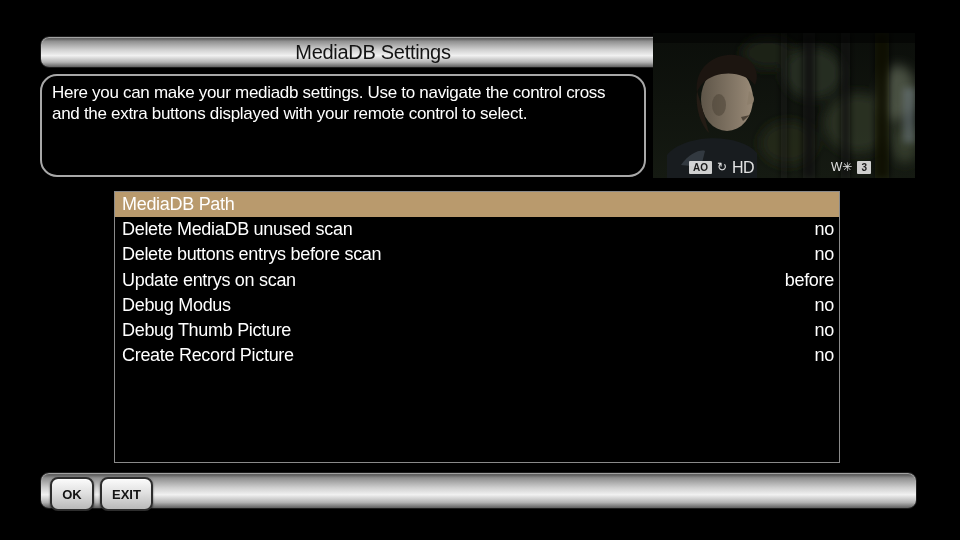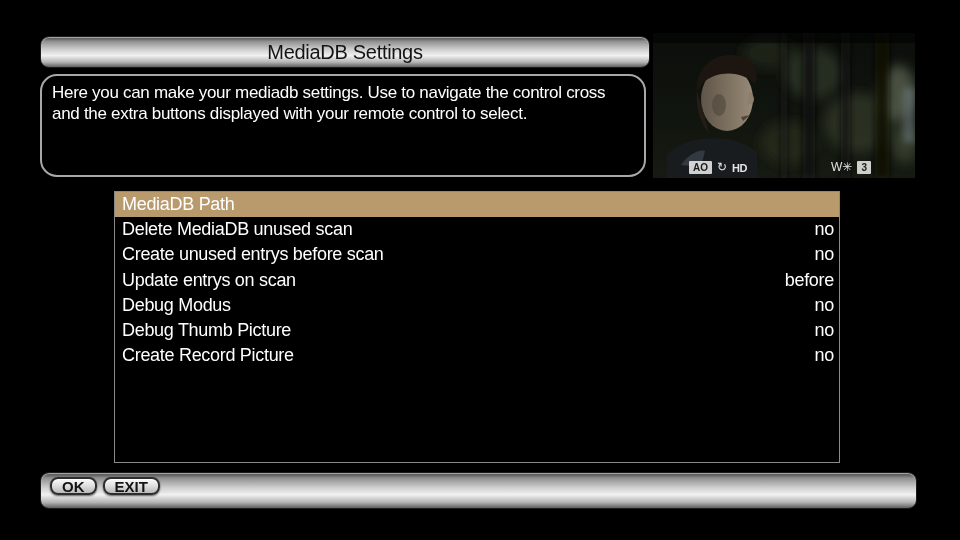--- a/index.html
+++ b/index.html
@@ -10,21 +10,21 @@
   }
   
   .metal{
     background:linear-gradient(180deg,#3f3f3f 0%,#8f8f8f 14%,#cfcfcf 42%,#f1f1f1 62%,#b3b3b3 84%,#5f5f5f 100%);
     border:1px solid #1c1c1c;
     border-radius:9px;
     box-shadow:inset 0 1px 1px rgba(255,255,255,.55), 0 3px 5px rgba(0,0,0,.9);
   }
   .title-bar{
     position:absolute;left:40px;top:36px;width:608px;height:30px;
-    display:flex;align-items:center;justify-content:center;
+    display:flex;align-items:center;justify-content:center;padding-left:28px;
   }
   .title-bar .title{
     color:#141414;font-size:20px;letter-spacing:-0.3px;
   }
   
   .desc{
     position:absolute;left:40px;top:74px;width:606px;height:103px;
     box-sizing:border-box;
     background:#000;border:2px solid #a8a8a8;border-radius:17px;
     color:#fff;font-size:17px;line-height:1.24;letter-spacing:-0.3px;
@@ -42,45 +42,45 @@
     color:rgba(255,255,255,.88);font-size:11px;
   }
   .badges-left{left:36px;}
   .badges-right{left:178px;}
   .badge-box{
     background:rgba(240,240,240,.85);color:#1a1a1a;
     font-weight:bold;font-size:10px;line-height:13px;
     padding:0 4px;border-radius:1px;
   }
   .glyph{font-size:12px;line-height:13px;}
-  .hd{font-weight:bold;font-size:11px;letter-spacing:-0.5px;}
+  .hd{font-weight:normal;font-size:16px;letter-spacing:-0.5px;}
   
   .list{
     position:absolute;left:114px;top:191px;width:726px;height:272px;
     box-sizing:border-box;background:#000;border:1px solid #8a8a8a;
   }
   .row{
     height:25.2px;display:flex;align-items:center;justify-content:space-between;
     padding:0 5px 0 7px;color:#fff;font-size:18px;letter-spacing:-0.3px;
     white-space:nowrap;
   }
   .row.selected{background:#b99a6d;}
   .row .val{text-align:right;}
   
   .footer-bar{
     position:absolute;left:40px;top:472px;width:875px;height:35px;
   }
   .footer-buttons{
     position:absolute;left:9px;top:4px;display:flex;gap:6px;align-items:center;
   }
   .btn{
-    box-sizing:border-box;height:18px;min-width:44px;padding:0 10px;
+    box-sizing:border-box;height:34px;min-width:44px;padding:0 10px;
     border:2px solid #2d2d2d;border-radius:8px;
     background:linear-gradient(180deg,#fbfbfb 0%,#dedede 50%,#b9b9b9 100%);
-    color:#141414;font-weight:bold;font-size:15px;
+    color:#141414;font-weight:bold;font-size:13px;
     font-family:"Liberation Sans", sans-serif;
     display:flex;align-items:center;justify-content:center;
     box-shadow:0 1px 2px rgba(0,0,0,.6), inset 0 1px 0 rgba(255,255,255,.9);
   }
 </style>
 </head>
 <body>
 
 <div class="title-bar metal">
   <span class="title">MediaDB Settings</span>
@@ -157,21 +157,21 @@
 
 <div class="list" id="settings-list">
     <div class="row selected">
       <span class="lab">MediaDB Path</span>
     </div>
     <div class="row">
       <span class="lab">Delete MediaDB unused scan</span>
       <span class="val">no</span>
     </div>
     <div class="row">
-      <span class="lab">Create unused entrys before scan</span>
+      <span class="lab">Delete buttons entrys before scan</span>
       <span class="val">no</span>
     </div>
     <div class="row">
       <span class="lab">Update entrys on scan</span>
       <span class="val">before</span>
     </div>
     <div class="row">
       <span class="lab">Debug Modus</span>
       <span class="val">no</span>
     </div>

